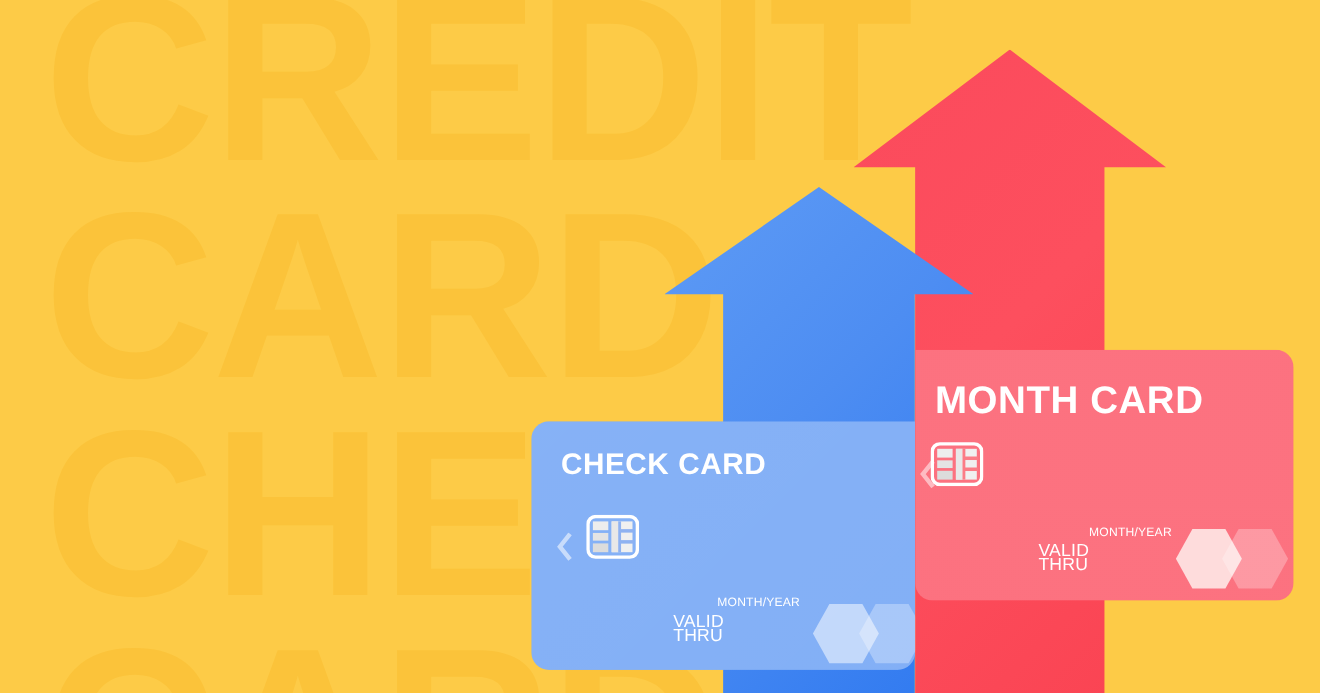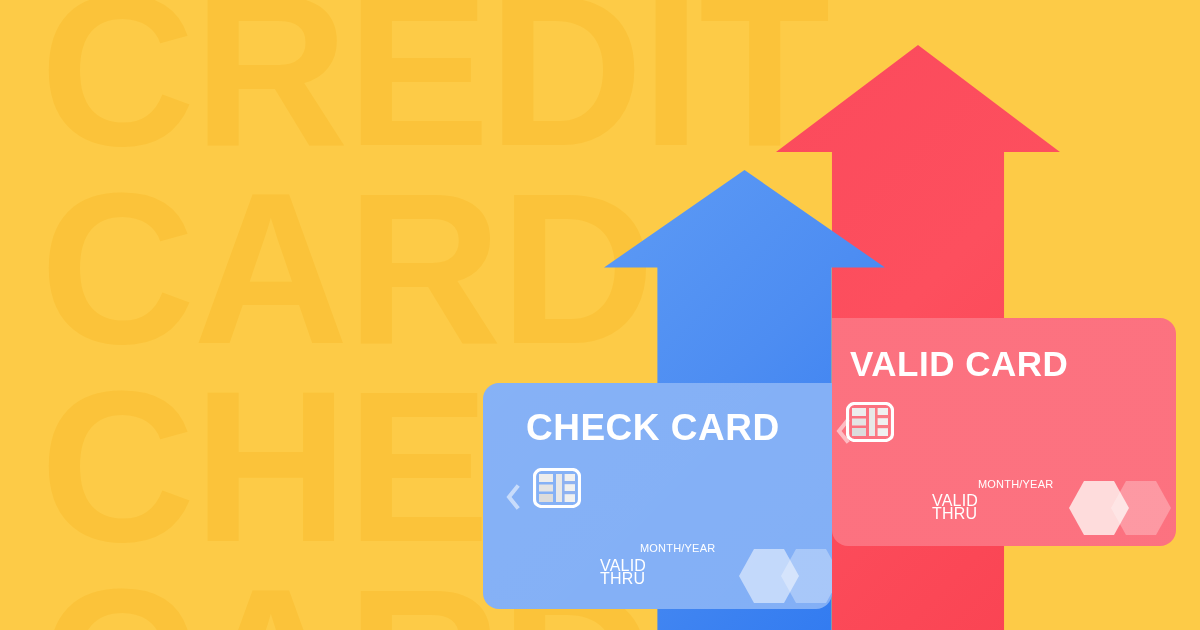--- a/index.html
+++ b/index.html
@@ -54,23 +54,23 @@
     left:483px; top:383px; width:349px; height:226px;
     background: linear-gradient(135deg, rgba(255,255,255,0.32) 0%, rgba(255,255,255,0.30) 100%), #4D8DF2;
     border-top-right-radius:0;
   }
 
   .card-title {
     position:absolute; color:#FFFFFF; font-weight:700;
     letter-spacing:0.5px; white-space:nowrap;
   }
   .card-red .card-title  { left:18px; top:26px; font-size:35px; }
-  .card-blue .card-title { left:43px; top:24px; font-size:37px; }
+  .card-blue .card-title { left:27px; top:24px; font-size:27px; }
 
-  .lbl { position:absolute; color:#FFFFFF; font-size:11px; letter-spacing:0.2px; }
+  .lbl { position:absolute; color:#FFFFFF; font-size:11px; letter-spacing:0.2px;margin-left:12px; }
   .lbl-my   { font-size:11px; }
   .lbl-vt   { font-size:16px; line-height:12.5px; }
 
   .card-red  .lbl-my { left:140px; top:478px; }
   .card-red  .lbl-vt { left:100px; top:494px; }
   .card-blue .lbl-my { left:158px; top:541px; }
   .card-blue .lbl-vt { left:119px; top:559px; }
 
   .hexes { position:absolute; }
   .card-red  .hexes { left:236px; top:162px; }
@@ -88,21 +88,21 @@
     <div class="wm-row wm-r1">CARD</div>
     <div class="wm-row wm-r2">CHECK</div>
     <div class="wm-row wm-r3">CARD</div>
   </div>
 
   <div class="arrow arrow-red"></div>
 
   <div class="arrow arrow-blue"></div>
 
   <div class="card card-red">
-    <div class="card-title">VALID CARD</div>
+    <div class="card-title">MONTH CARD</div>
 
     <div class="abs-in" style="left:14px; top:84px;">
       <svg width="48" height="40" viewBox="0 0 48 40">
         <rect x="1.5" y="1.5" width="45" height="37" rx="7" fill="none" stroke="#ffffff" stroke-width="3.2"></rect>
         <rect x="6" y="6" width="14" height="8" fill="#EDEDED"></rect>
         <rect x="6" y="16.5" width="14" height="7" fill="#E4E4E4"></rect>
         <rect x="6" y="26" width="14" height="8" fill="#DCDCDC"></rect>
         <rect x="23" y="6" width="19" height="28" fill="#F0F0F0"></rect>
         <rect x="23" y="6" width="6" height="28" fill="#E8E8E8"></rect>
         <rect x="31.5" y="6" width="10.5" height="7" fill="#FB4A5C" opacity="0"></rect>

